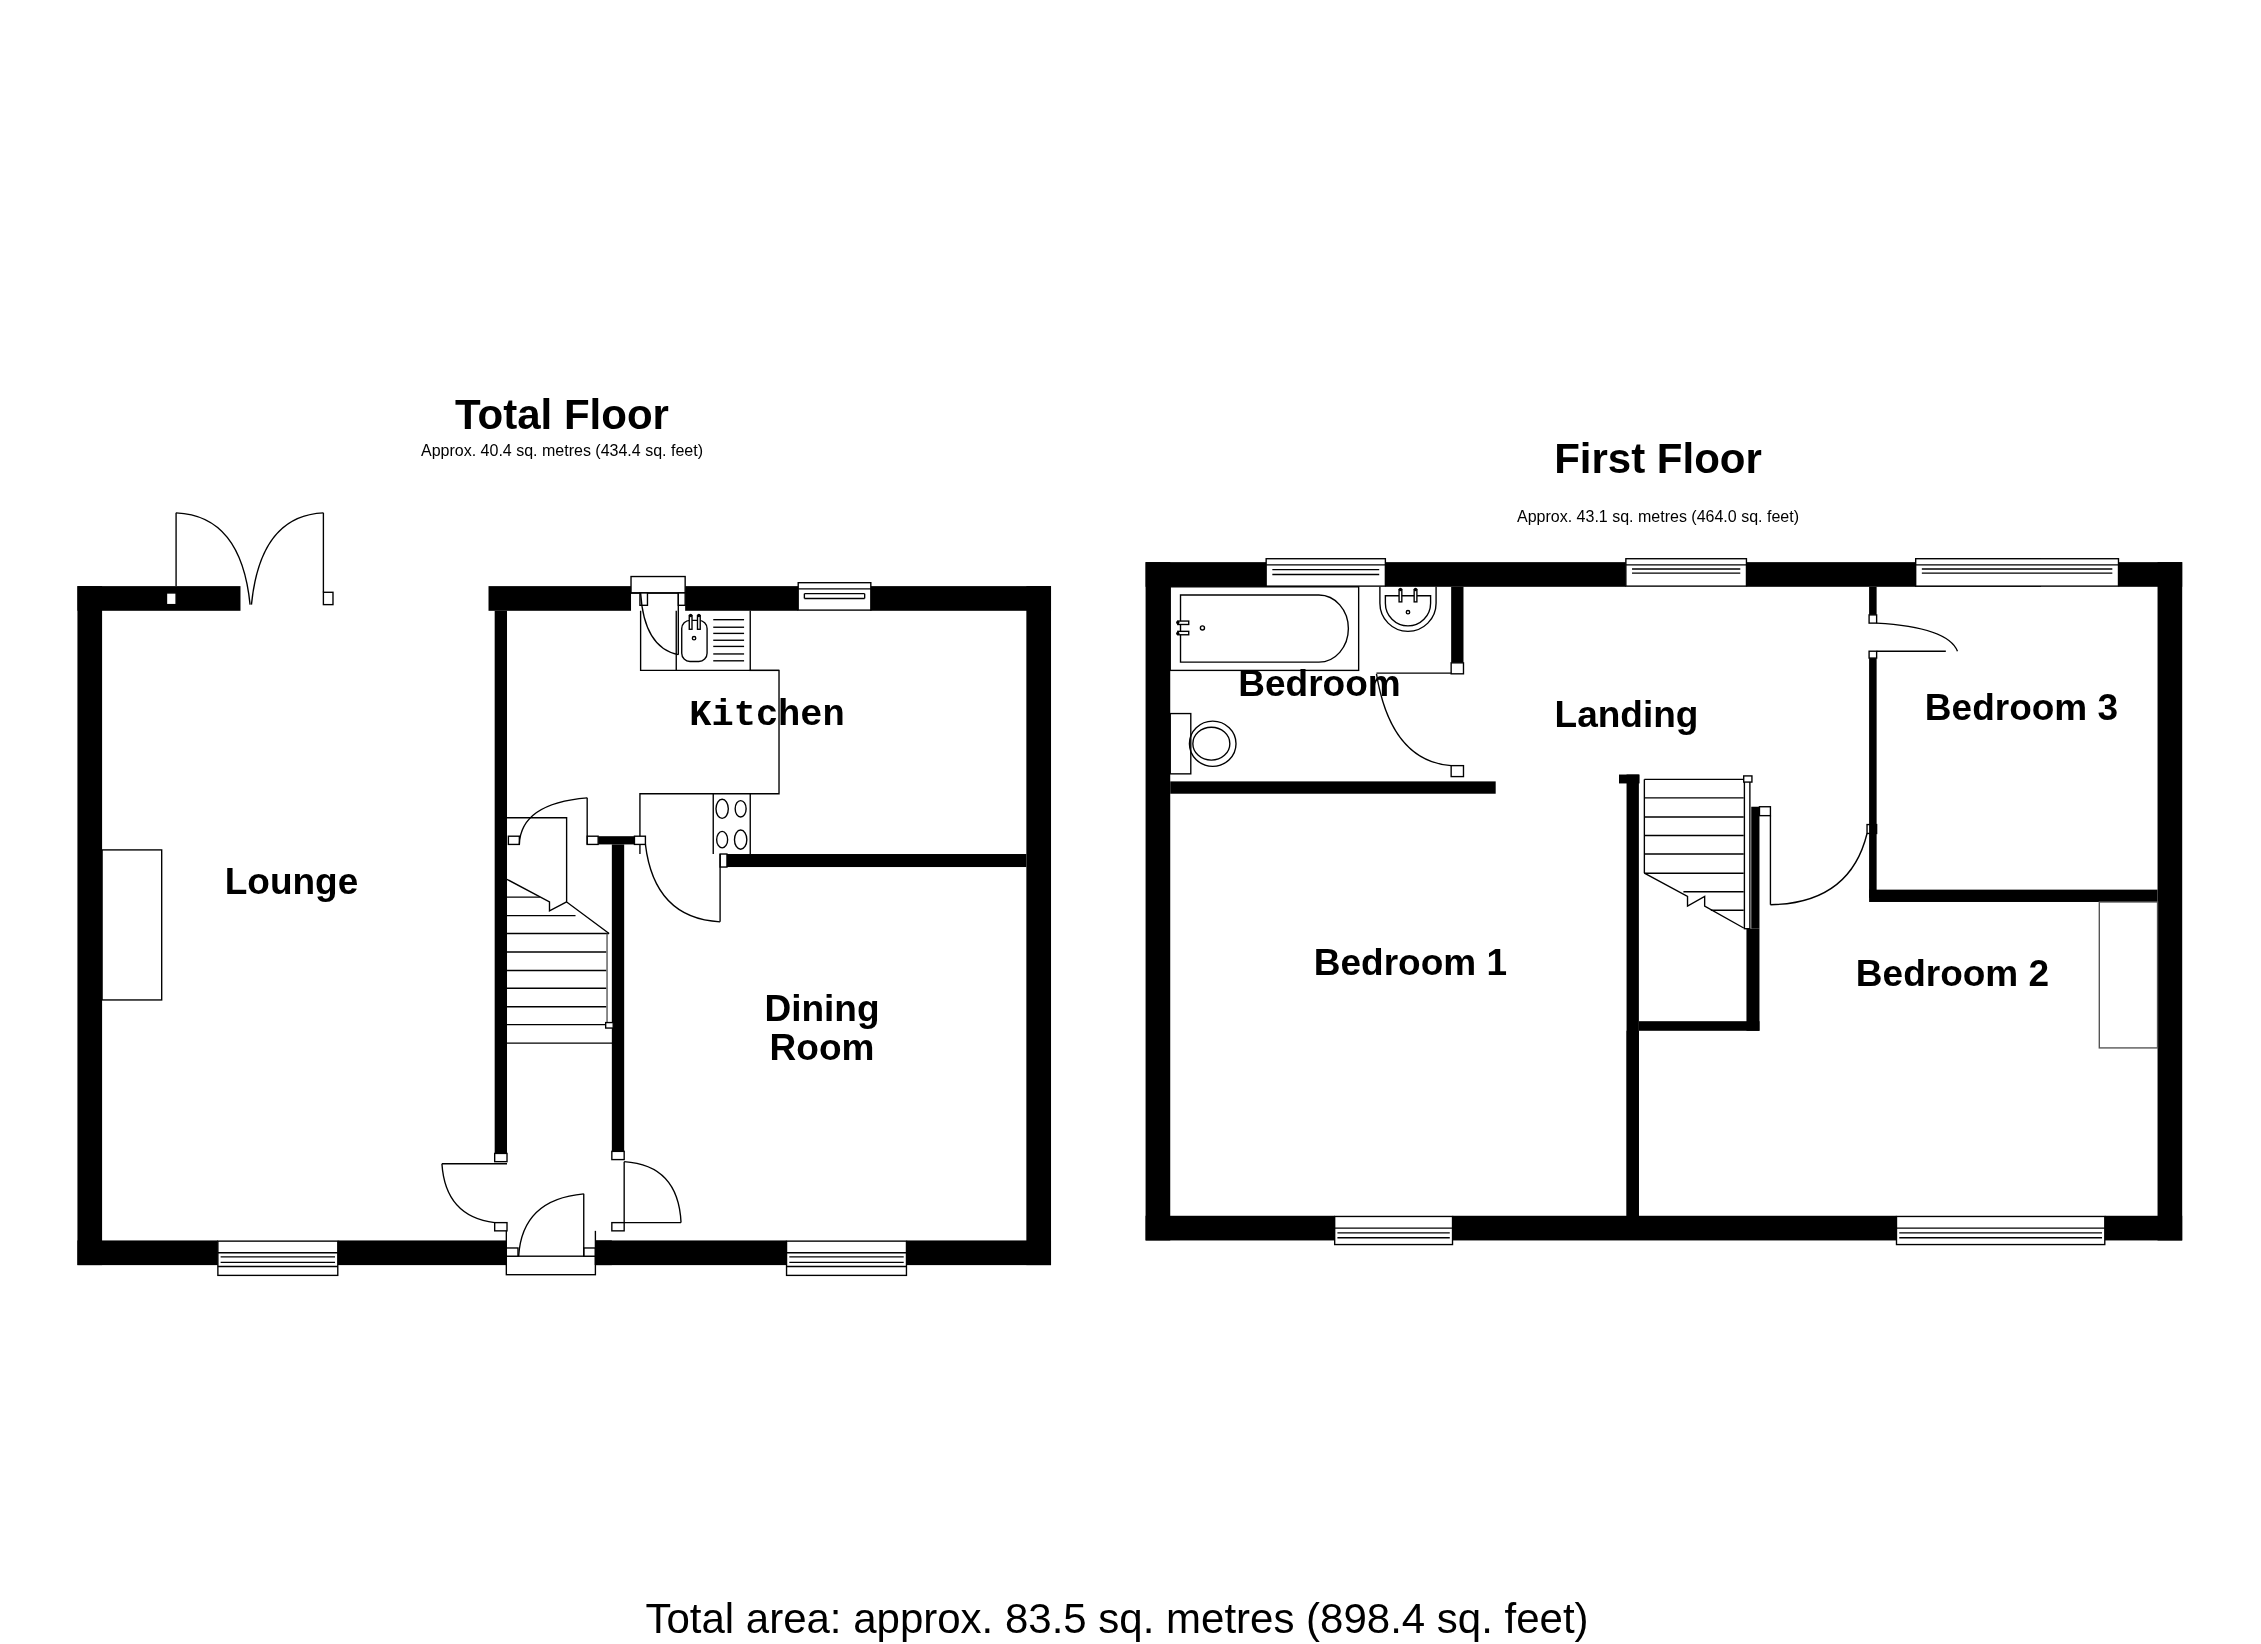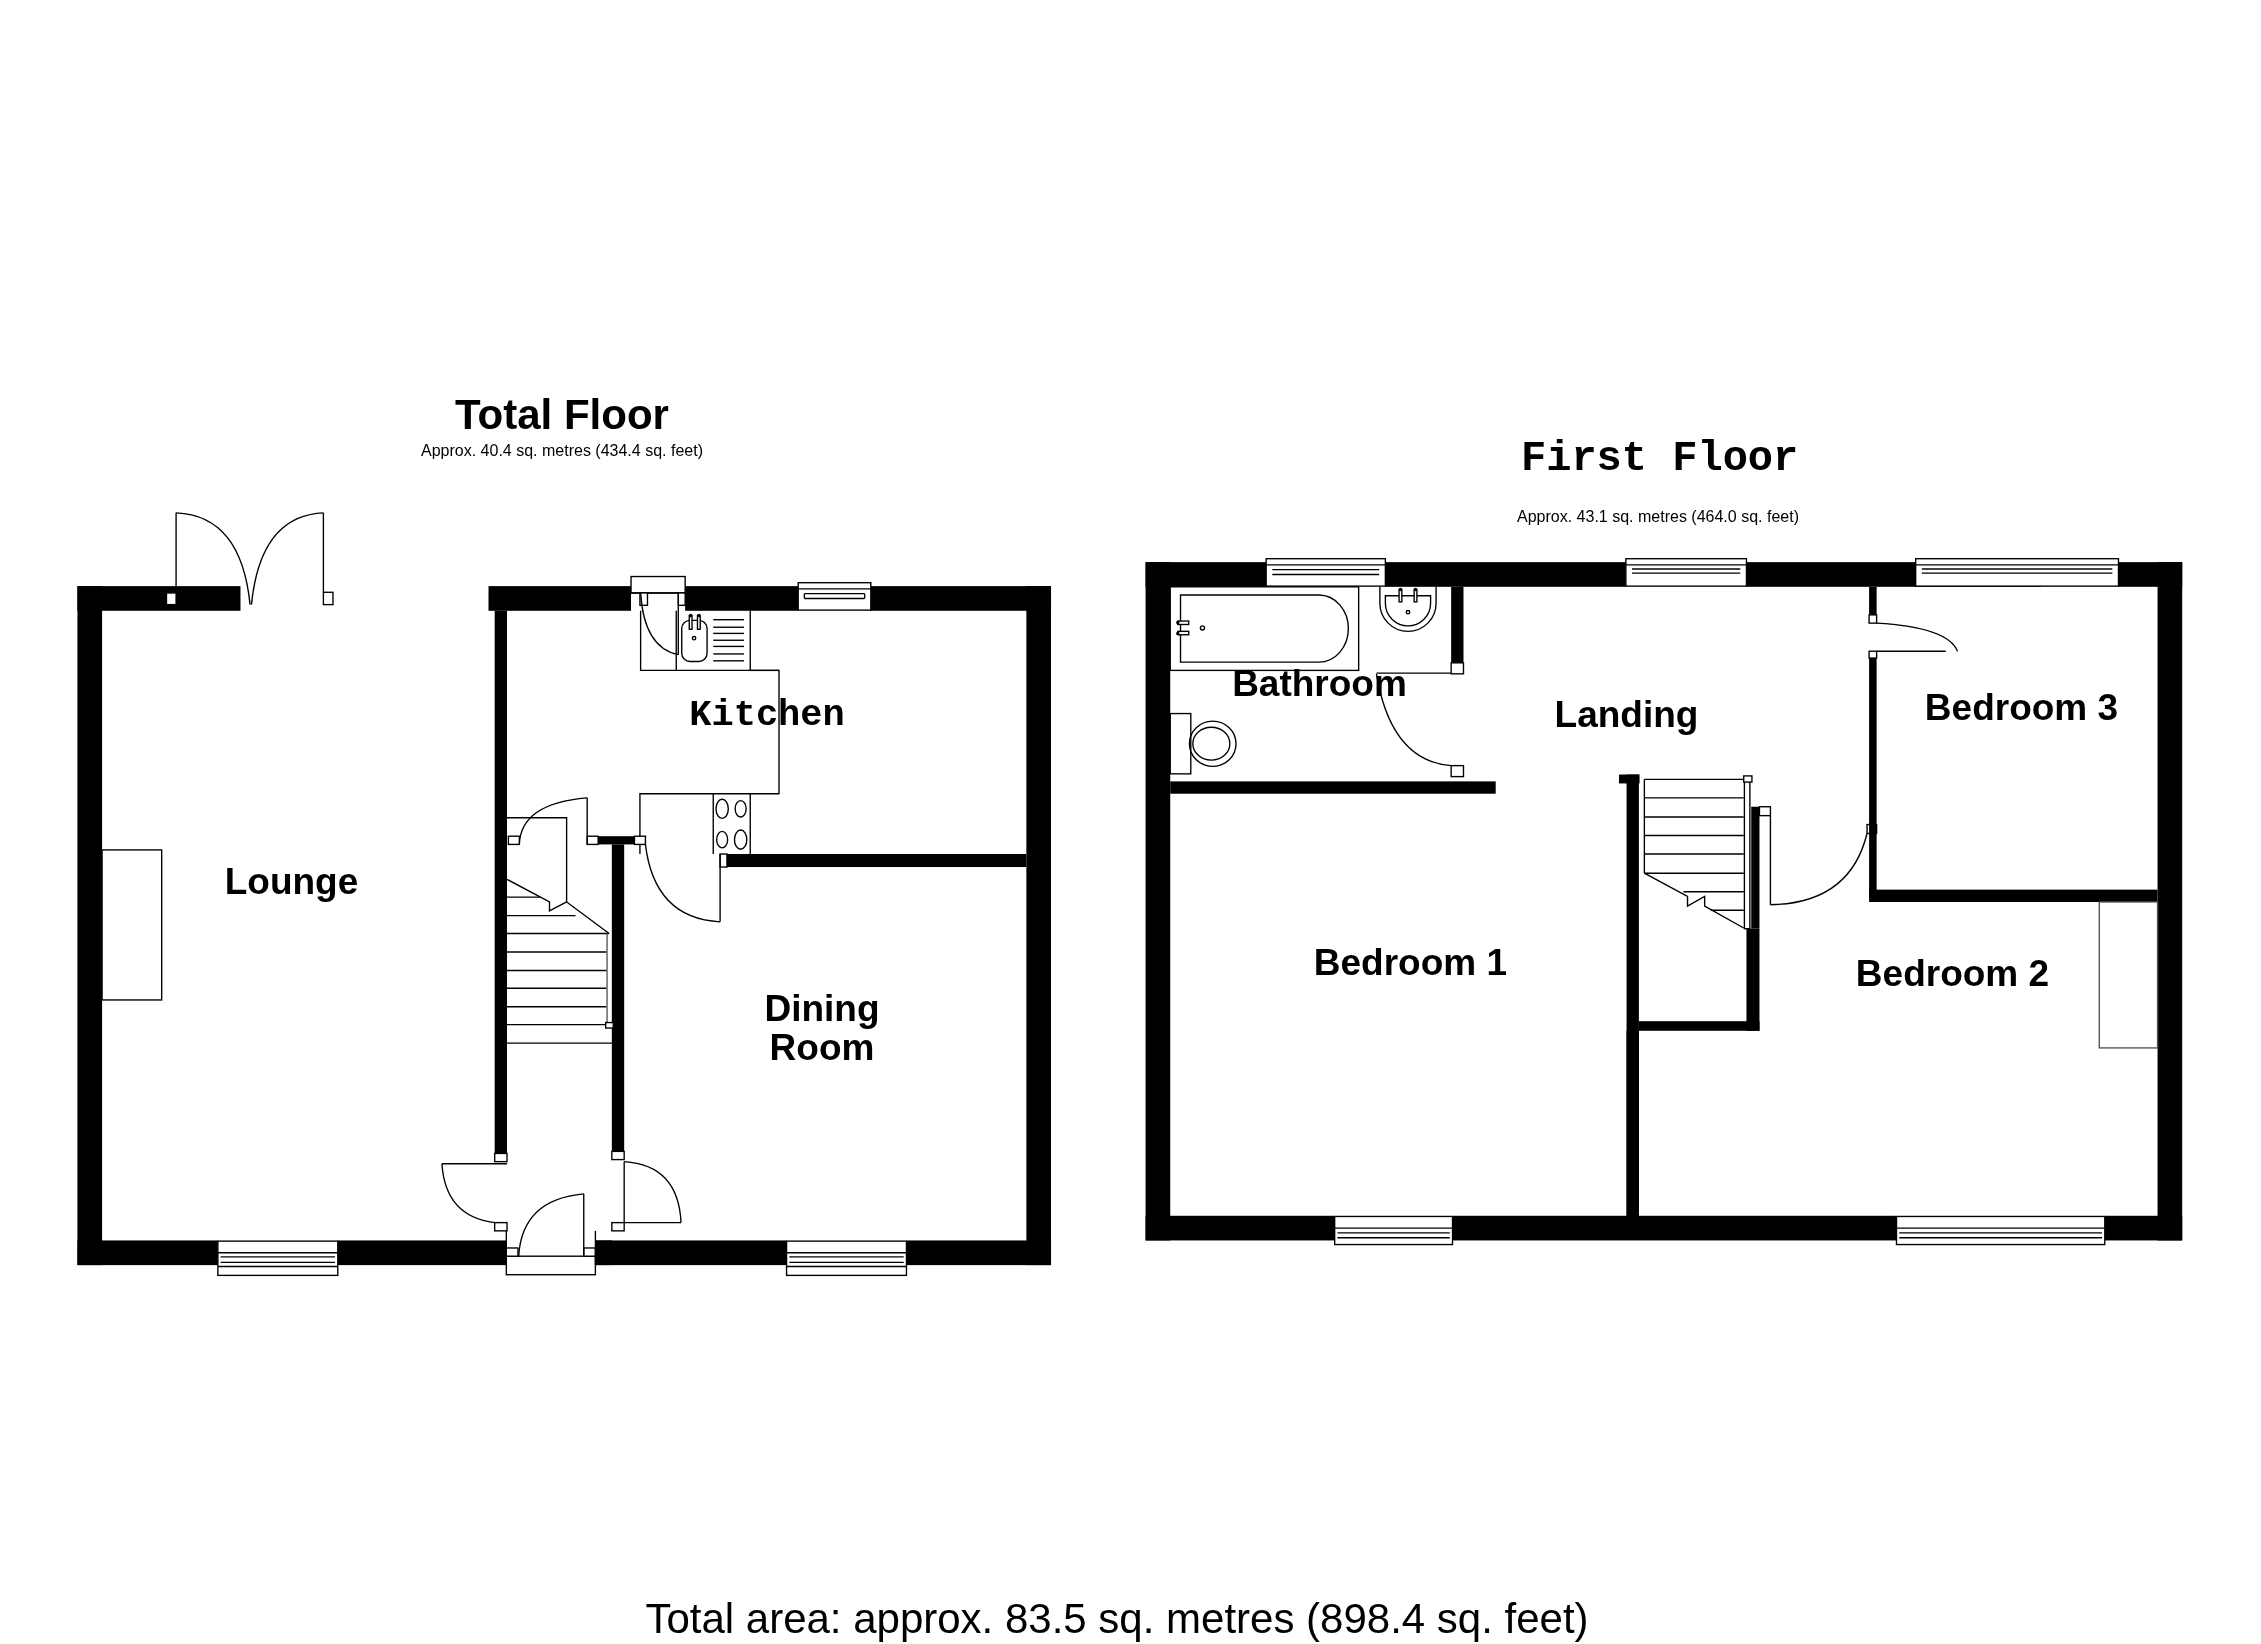--- a/index.html
+++ b/index.html
@@ -296,30 +296,30 @@
 
     <rect class="grey" x="3064" y="1316" width="85" height="213"></rect>
 
     <rect class="wall" x="2374" y="1504" width="18" height="272"></rect>
   </g>
 </svg>
 
 <div class="floor-title" style="left:425px; top:391px; width:274px;">Total Floor</div>
 <div class="floor-sub" style="left:322px; top:442px; width:480px;">Approx. 40.4 sq. metres (434.4 sq. feet)</div>
 
-<div class="floor-title" style="left:1521px; top:435px; width:274px;font-family:Liberation Mono, monospace;">First Floor</div>
+<div class="floor-title" style="left:1521px; top:435px; width:274px;">First Floor</div>
 <div class="floor-sub" style="left:1418px; top:508px; width:480px;">Approx. 43.1 sq. metres (464.0 sq. feet)</div>
 
 <div class="label room" style="left:206px; top:863px; width:171px;">Lounge</div>
 <div class="label room" style="left:685px; top:696px; width:164px;font-family:Liberation Mono, monospace;">Kitchen</div>
 <div class="label room" style="left:740px; top:990px; width:164px;">
   <div>Dining</div>
   <div>Room</div>
 </div>
 
-<div class="label room" style="left:1220px; top:665px; width:199px;">Bathroom</div>
+<div class="label room" style="left:1220px; top:665px; width:199px;">Bedroom</div>
 <div class="label room" style="left:1534px; top:696px; width:185px;">Landing</div>
 <div class="label room" style="left:1288px; top:944px; width:219px;text-align:right;">Bedroom 1</div>
 <div class="label room" style="left:1843px; top:955px; width:219px;">Bedroom 2</div>
 <div class="label room" style="left:1912px; top:689px; width:219px;">Bedroom 3</div>
 
 <div class="total" style="left:617px; top:1595px; width:1000px;">Total area: approx. 83.5 sq. metres (898.4 sq. feet)</div>
 
 
 </body></html>

